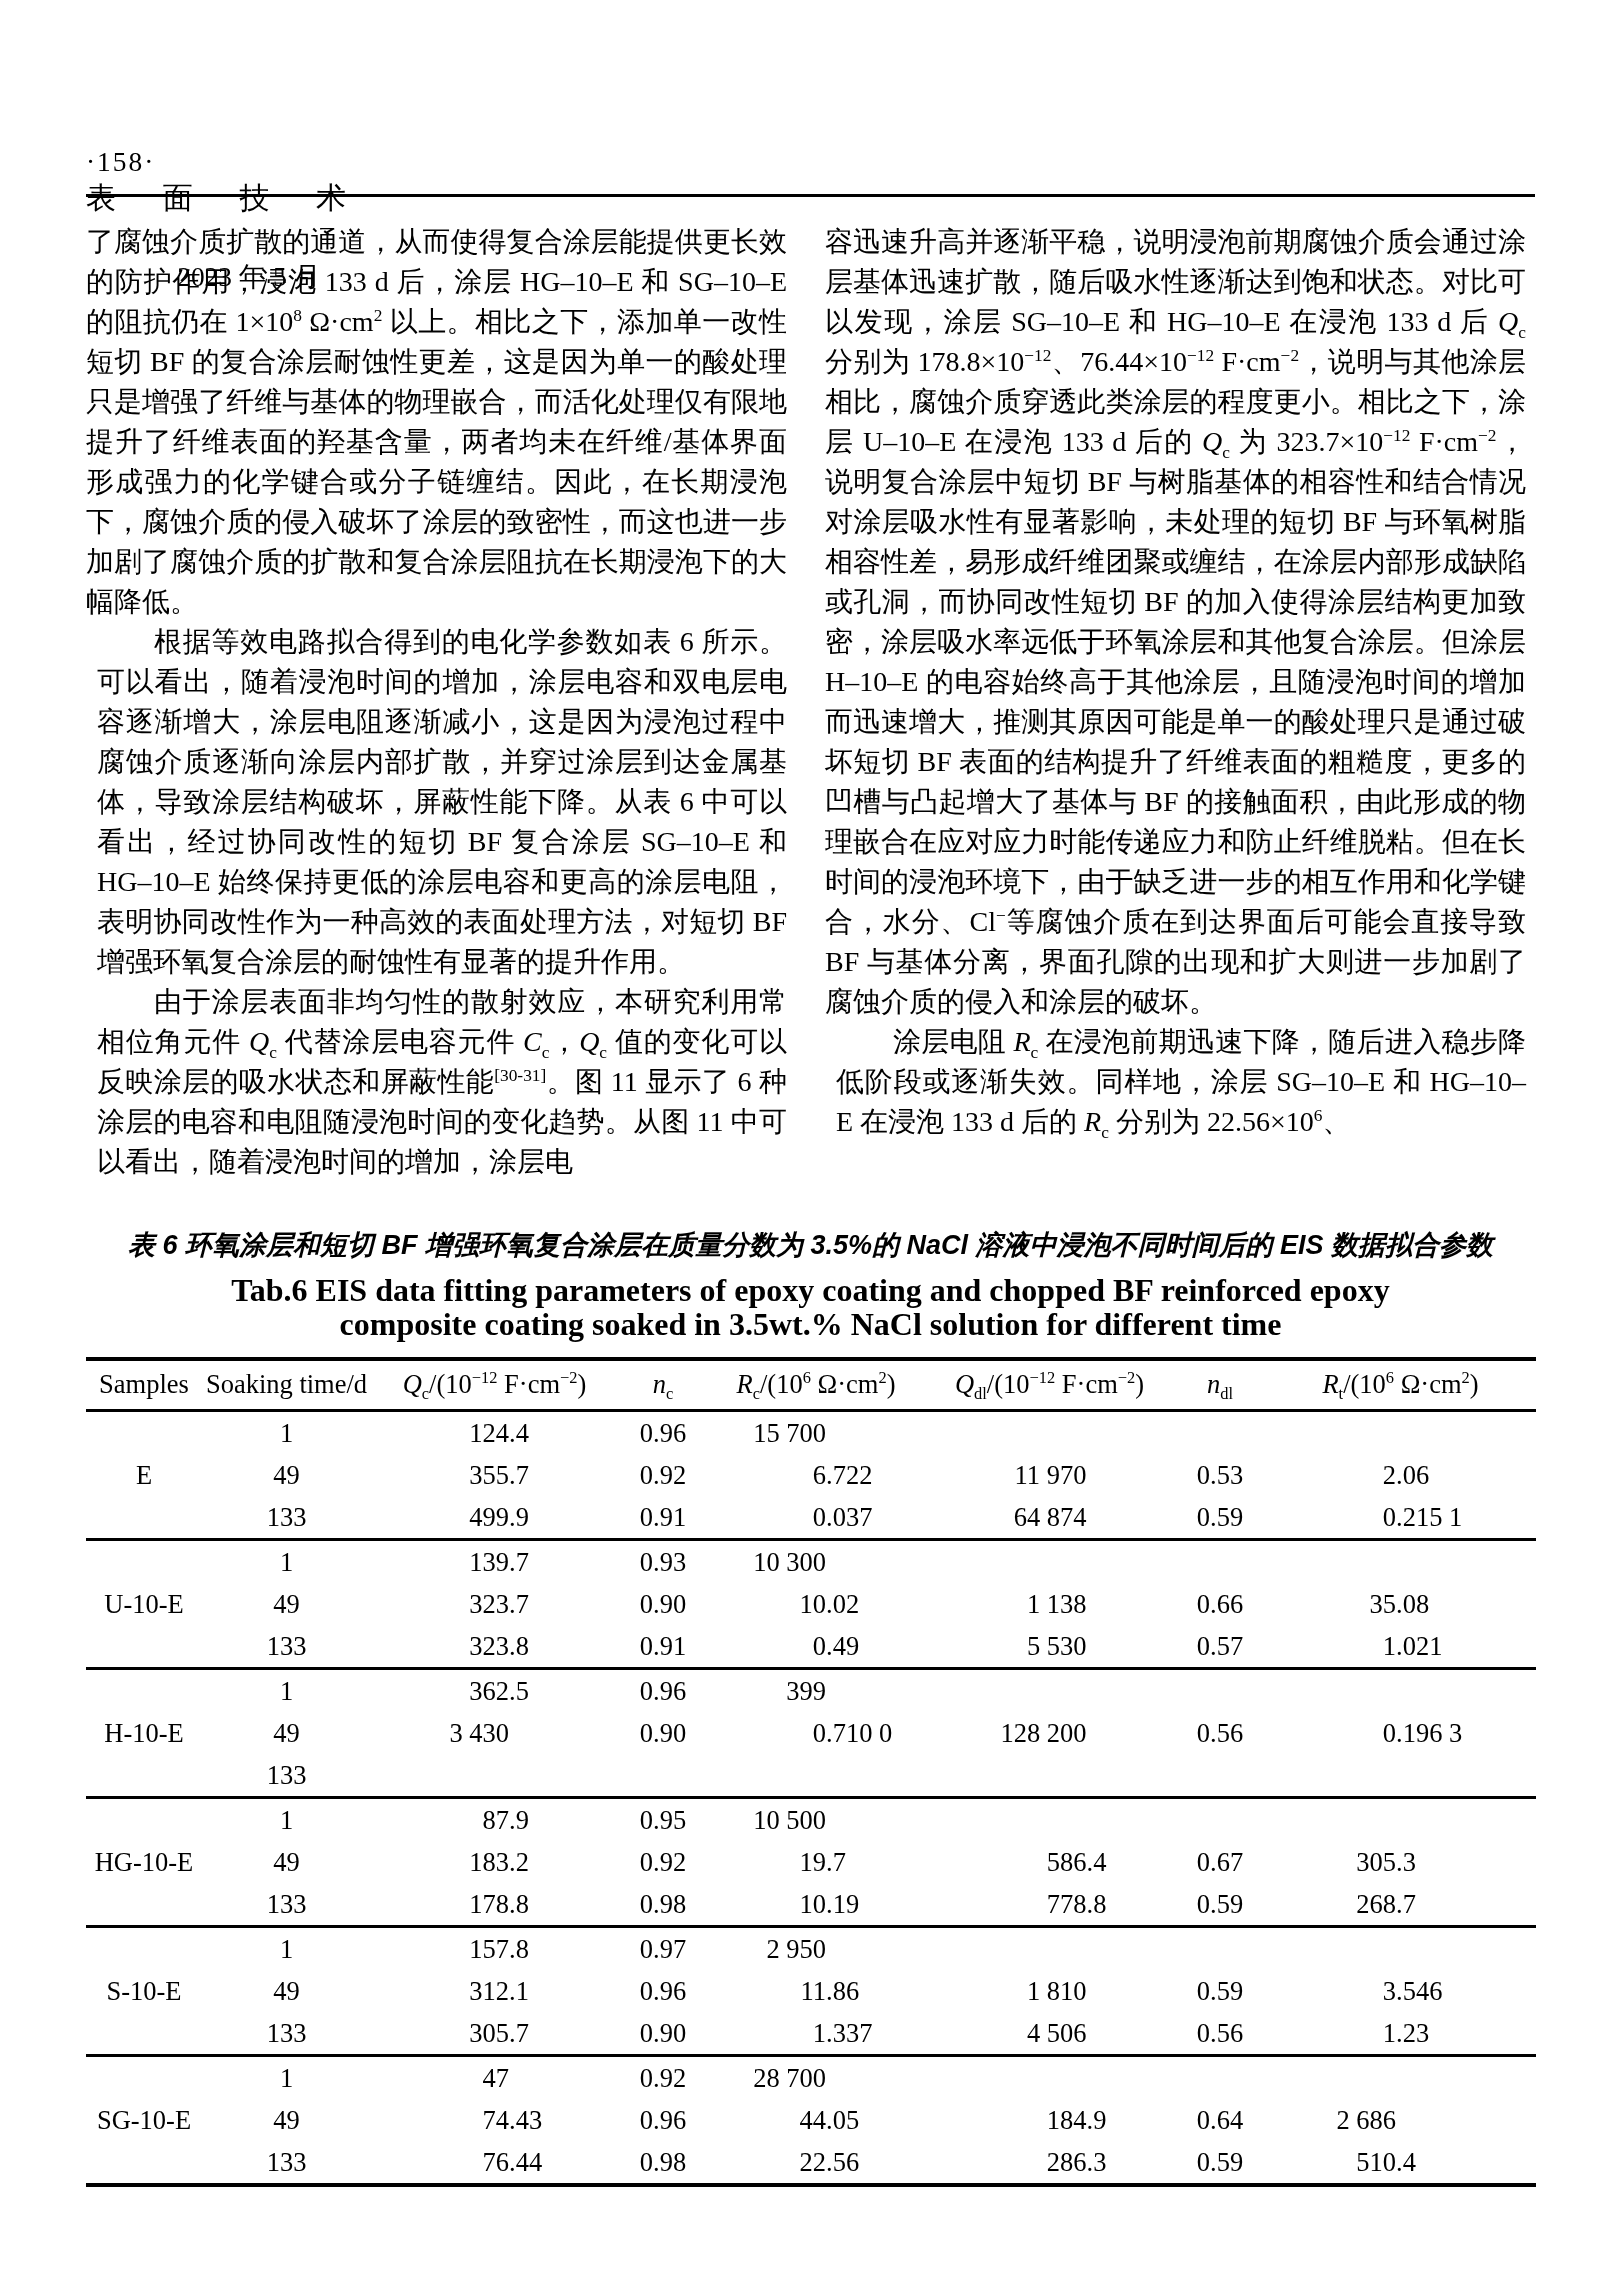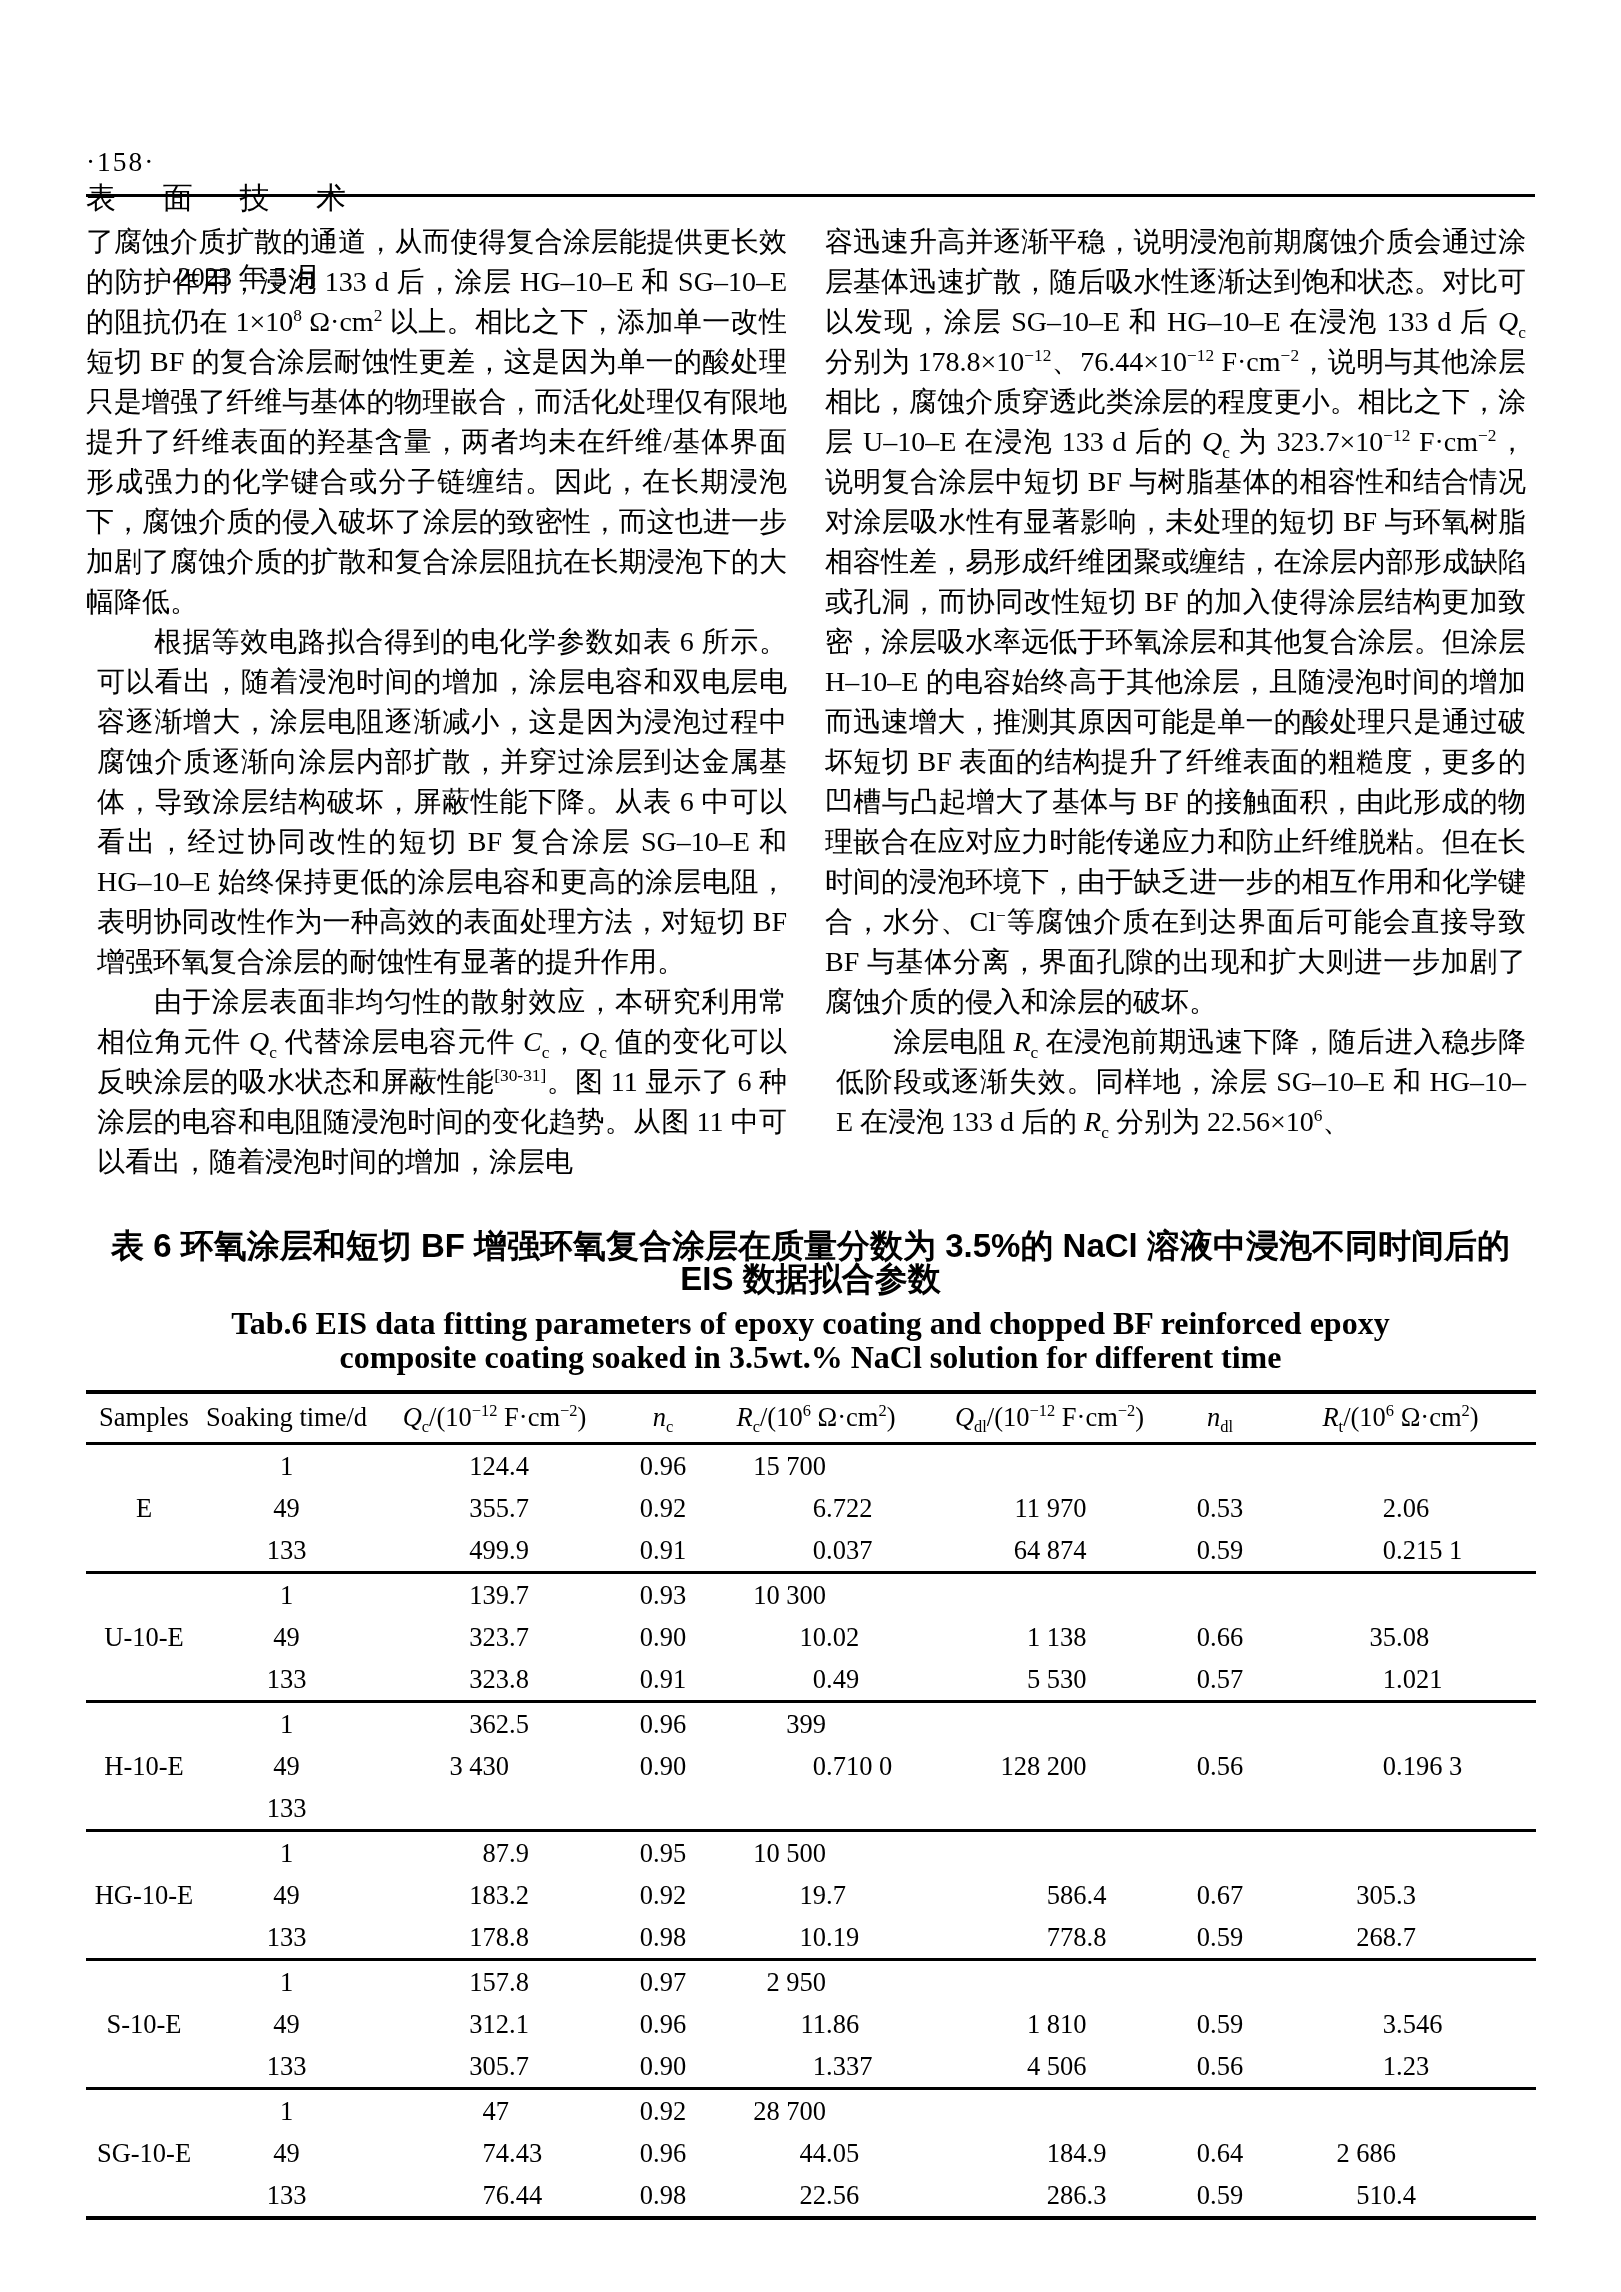--- a/index.html
+++ b/index.html
@@ -20,22 +20,22 @@
   .columns{position:absolute;top:222px;left:86px;width:1451px;
     display:flex;gap:38px;}
   .col{width:701px;font-size:28px;line-height:40px;text-align:justify;}
   .col p{margin:0;}
   .col p.indent{text-indent:57px;margin-left:11px;}
   sup,sub{font-size:0.62em;line-height:0;}
   i{font-style:italic;}
 
   
   .table-block{position:absolute;top:1229px;left:86px;width:1449px;}
-  .cap-zh{text-align:center;font-size:33px;font-weight:bold;
-    font-family:"Liberation Sans","DejaVu Sans",sans-serif;line-height:33px;}
+  .cap-zh{text-align:center;font-size:27px;font-weight:bold;
+    font-family:"Liberation Sans","DejaVu Sans",sans-serif;line-height:33px;font-style:italic;}
   .cap-en{text-align:center;font-size:32px;font-weight:bold;line-height:34px;margin-top:11px;}
 
   table{table-layout:fixed;border-collapse:collapse;width:1449px;margin-top:15.7px;font-size:26.5px;}
   thead tr{border-top:4.9px solid #000;border-bottom:3.9px solid #000;}
   thead th{font-weight:normal;padding:8.8px 0;text-align:center;}
   tbody{border-bottom:3.9px solid #000;}
   tbody.last{border-bottom:4.9px solid #000;}
   td{height:42px;text-align:center;vertical-align:middle;padding:0;white-space:pre;}
   .ip{display:inline-block;text-align:right;white-space:pre;}
   .fp{display:inline-block;text-align:left;white-space:pre;}

